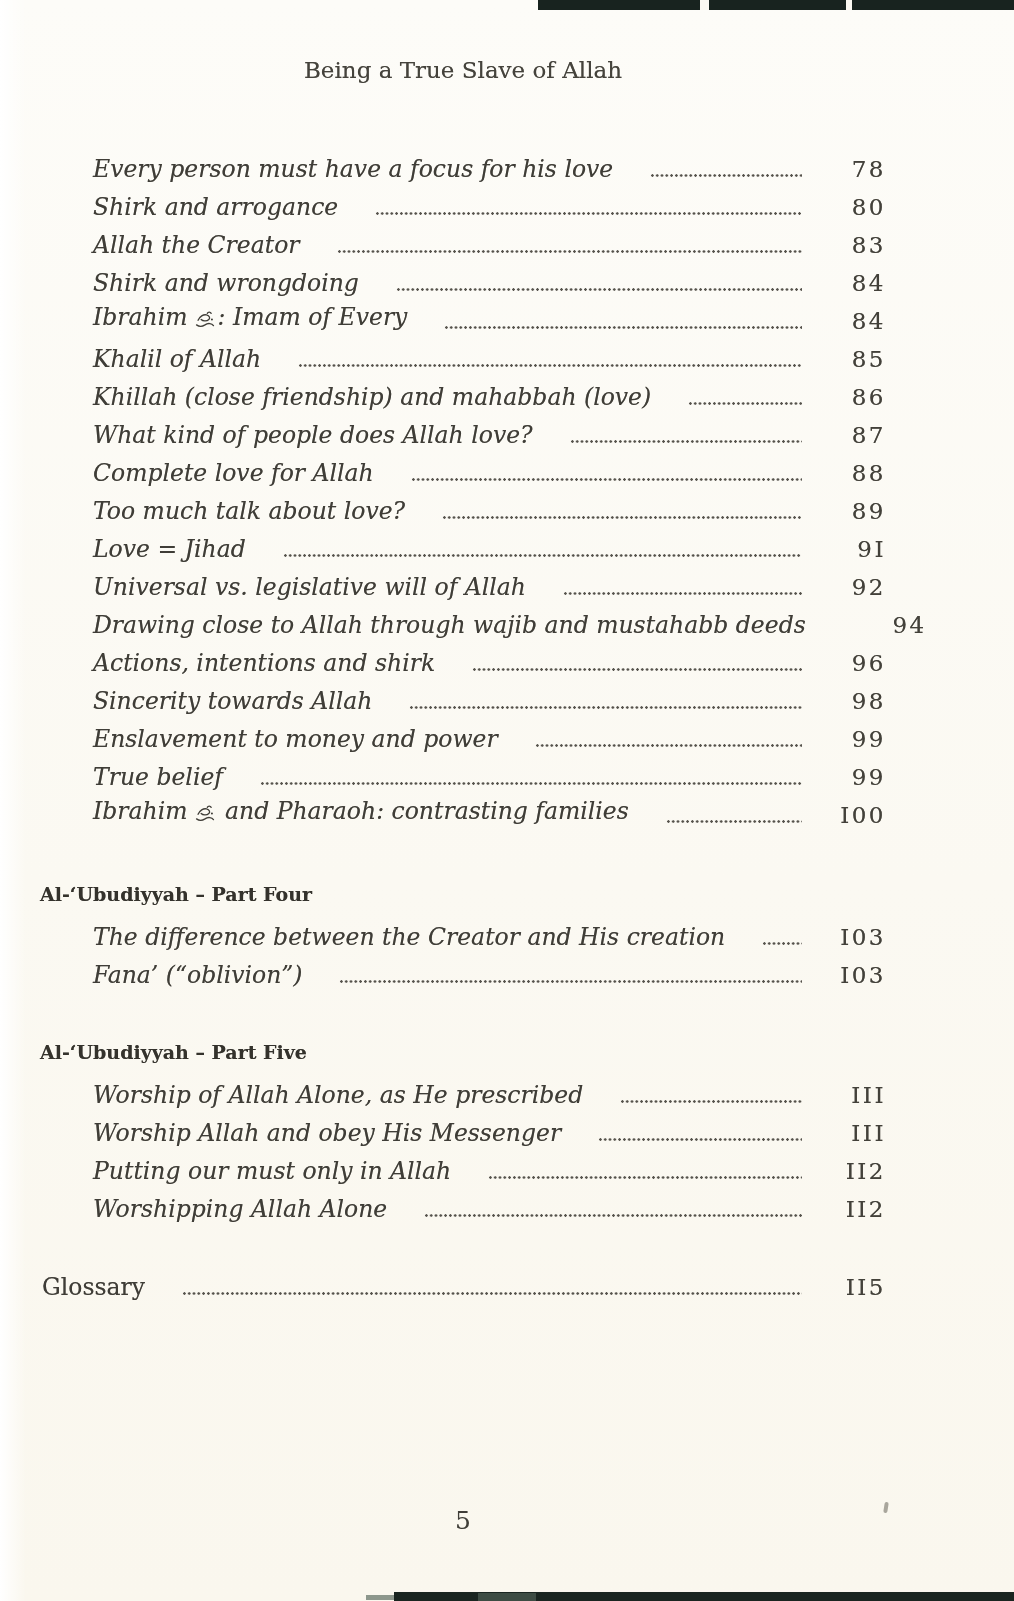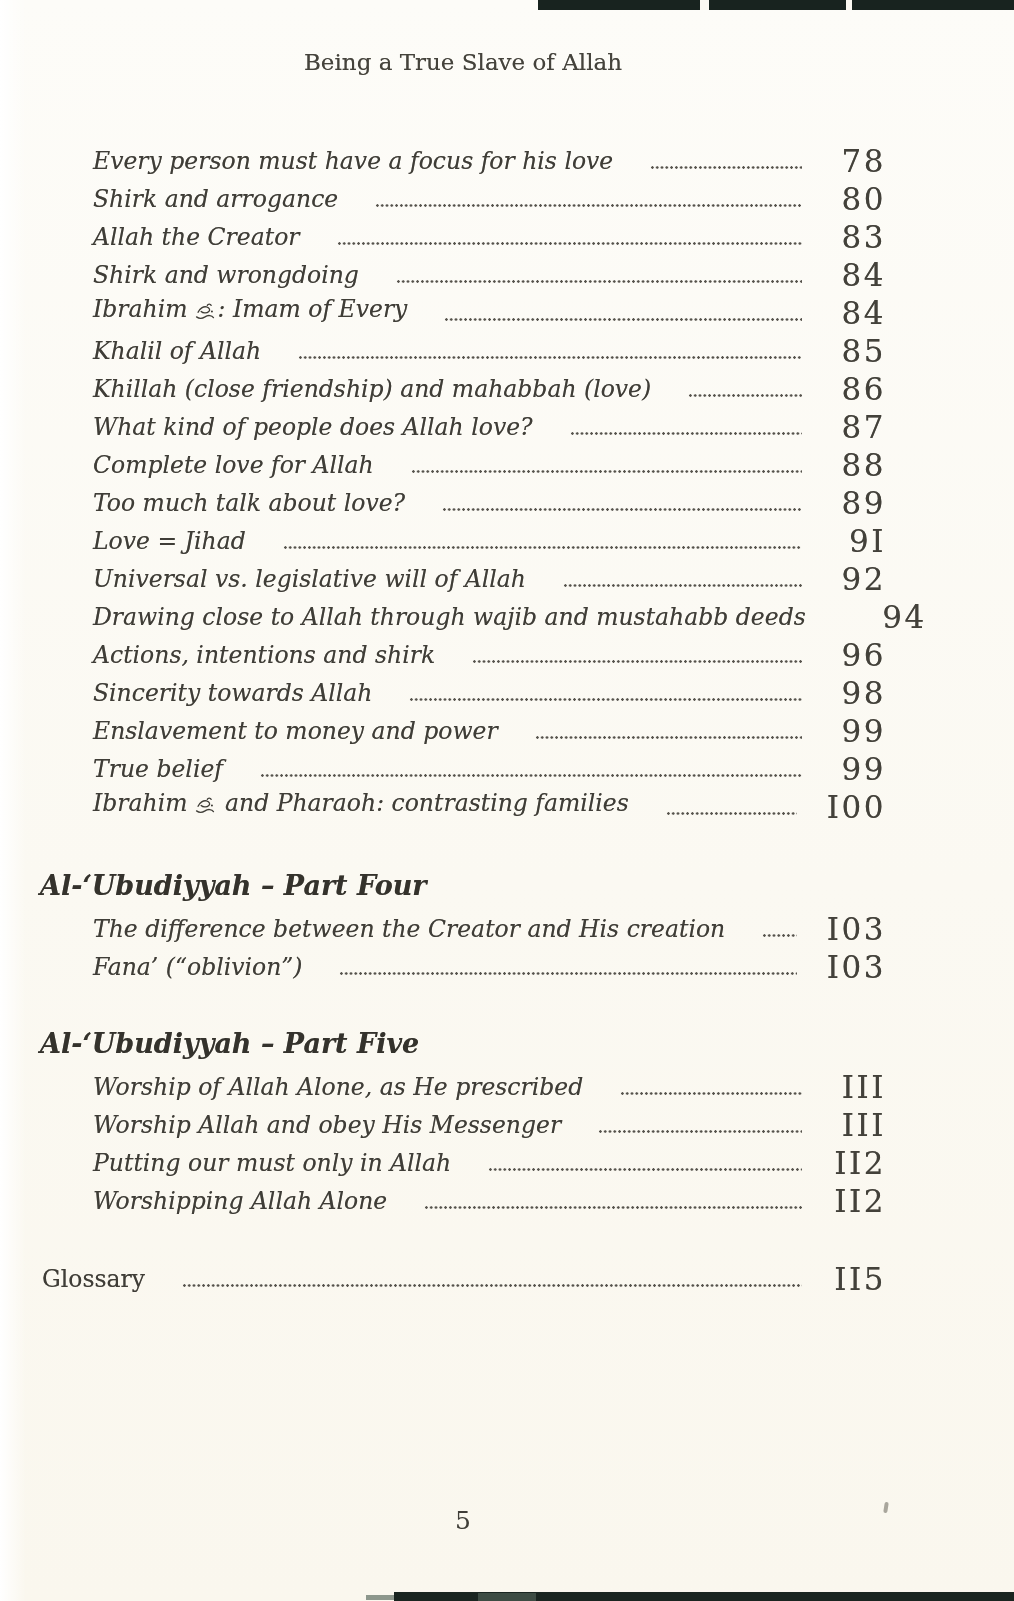--- a/index.html
+++ b/index.html
@@ -13,50 +13,50 @@
     width: 1014px; height: 1601px;
     overflow: hidden;
     background: linear-gradient(180deg, #fdfcf8 0%, #fbf9f2 55%, #faf7ee 100%);
   }
   .page::before { 
     content: ""; position: absolute; left: 0; top: 0; bottom: 0; width: 26px;
     background: linear-gradient(90deg, #ffffff 0%, rgba(255,255,255,0) 100%);
     pointer-events: none;
   }
   .content {
-    position: absolute; left: 40px; top: 8px; width: 846px;
+    position: absolute; left: 40px; top: 16px; width: 846px;
     color: #3f3d37;
     text-shadow: 0 0 0.45px rgba(62,60,52,0.55);
   }
   .header-title {
     margin-top: 38px; height: 32px; line-height: 32px;
     text-align: center; font-size: 23px; color: #45433c;
   }
   .toc-list { margin-top: 60px; }
   .toc-row {
     display: flex; align-items: flex-end;
     height: 38px; margin-left: 53px;
     font-style: italic; font-size: 23.5px; gap: 28px;
   }
   .toc-row .t { white-space: nowrap; line-height: 30px; }
   .toc-row .pg {
     font-style: normal; line-height: 30px; min-width: 54px;
-    text-align: right; font-size: 31px; letter-spacing: 2.5px; color: #43413a;
+    text-align: right; font-size: 23px; letter-spacing: 2.5px; color: #43413a;
   }
   .leader {
     flex: 1; height: 3px; margin: 0 2px 7px 9px;
     background-image: radial-gradient(circle, #56534c 1.05px, rgba(0,0,0,0) 1.5px);
     background-size: 4.8px 3px; background-repeat: repeat-x; background-position: left bottom;
   }
   .section { margin-top: 0; }
   .section-four { margin-top: 44px; }
   .section-five { margin-top: 42px; }
   .section-heading {
     height: 40px; line-height: 40px; margin-left: 0;
-    font-weight: bold; font-style: italic; font-size: 27px; color: #34322c;
+    font-weight: bold; font-size: 19px; color: #34322c;
   }
   .glossary-row { margin-left: 2px; margin-top: 40px; font-style: normal; font-size: 23.5px; }
   .glossary-row .t { font-style: normal; }
   .honorific {
     display: inline-block; margin: 0 3px 0 7px; vertical-align: -4px;
   }
   .footer-num {
     position: absolute; left: 40px; top: 1506px; width: 846px;
     text-align: center; font-size: 25px; color: #3f3d37;
   }

